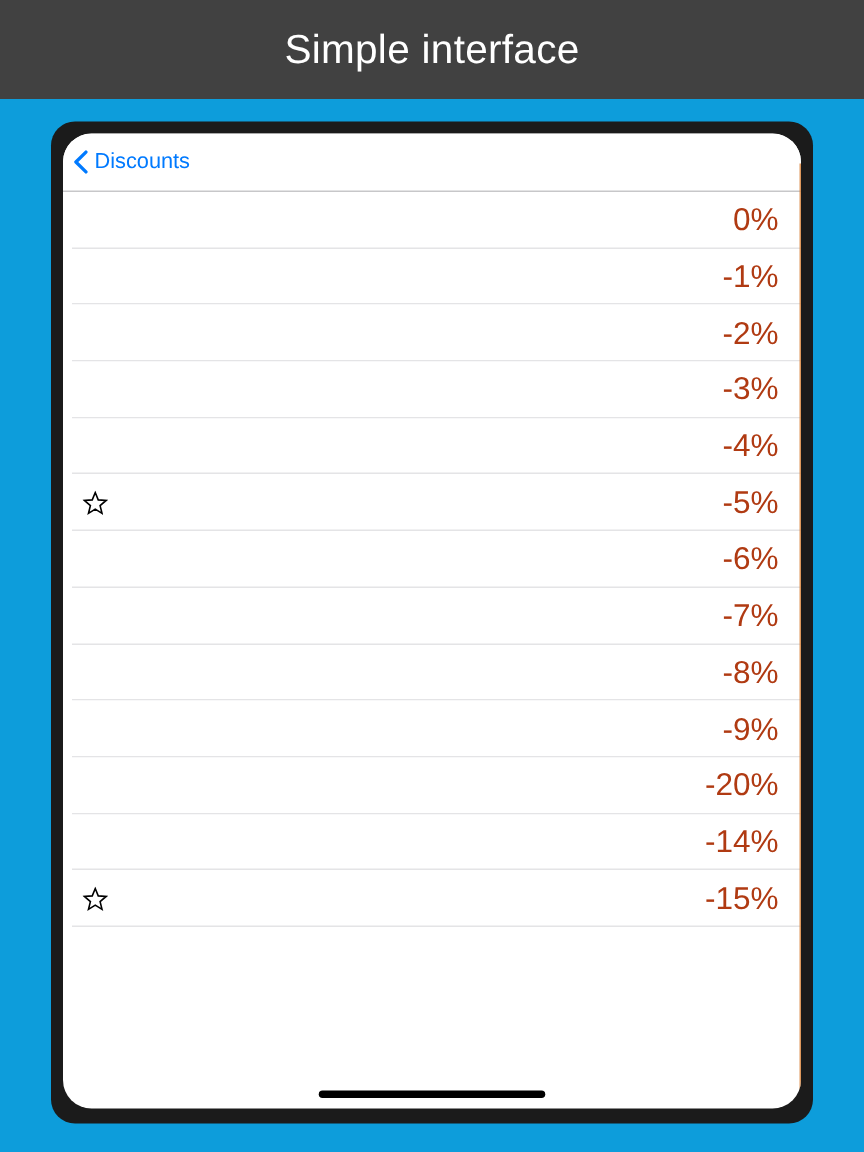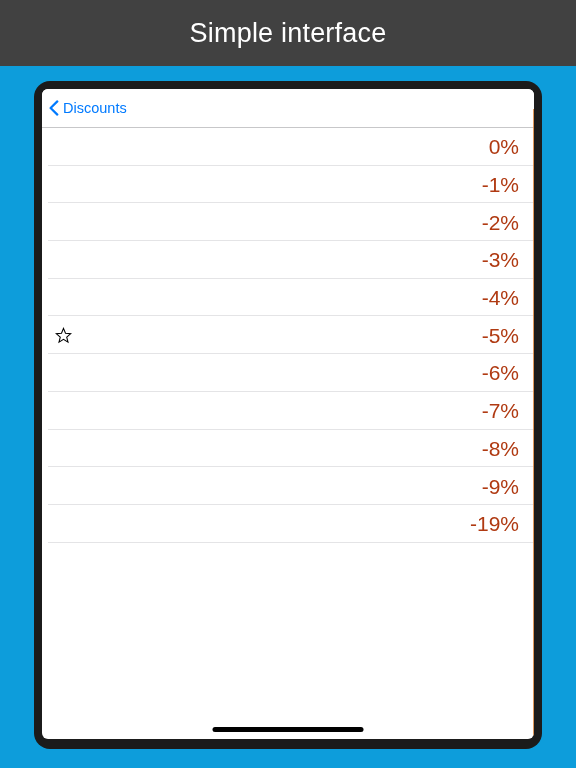--- a/index.html
+++ b/index.html
@@ -52,21 +52,21 @@
     background: #1b1b1b;
     border-radius: 16px;
     box-sizing: border-box;
     padding: 8px 8px 10px 8px;
   }
   #screen {
     position: relative;
     width: 100%;
     height: 100%;
     background: #ffffff;
-    border-radius: 6px;
+    border-radius: 19px;
     overflow: hidden;
     box-sizing: border-box;
   }
 
   
   #edge-line {
     position: absolute;
     right: 0;
     top: 20px;
     bottom: 0;
@@ -292,21 +292,41 @@
             <div class="row-value">-9%</div>
           </div>
           <div class="row">
             <div class="row-left">
               <span>
                 <svg class="star hidden" viewBox="0 0 20 20" xmlns="http://www.w3.org/2000/svg" aria-hidden="true">
                   <path d="M10 1.6 L12.35 7.35 L18.55 7.8 L13.8 11.85 L15.3 17.9 L10 14.6 L4.7 17.9 L6.2 11.85 L1.45 7.8 L7.65 7.35 Z" fill="none" stroke="#000000" stroke-width="1.25" stroke-linejoin="miter"></path>
                 </svg>
               </span>
             </div>
-            <div class="row-value">-19%</div>
+            <div class="row-value">-20%</div>
+          </div>
+          <div class="row">
+            <div class="row-left">
+              <span>
+                <svg class="star hidden" viewBox="0 0 20 20" xmlns="http://www.w3.org/2000/svg" aria-hidden="true">
+                  <path d="M10 1.6 L12.35 7.35 L18.55 7.8 L13.8 11.85 L15.3 17.9 L10 14.6 L4.7 17.9 L6.2 11.85 L1.45 7.8 L7.65 7.35 Z" fill="none" stroke="#000000" stroke-width="1.25" stroke-linejoin="miter"></path>
+                </svg>
+              </span>
+            </div>
+            <div class="row-value">-14%</div>
+          </div>
+          <div class="row">
+            <div class="row-left">
+              <span>
+                <svg class="star" viewBox="0 0 20 20" xmlns="http://www.w3.org/2000/svg" aria-hidden="true">
+                  <path d="M10 1.6 L12.35 7.35 L18.55 7.8 L13.8 11.85 L15.3 17.9 L10 14.6 L4.7 17.9 L6.2 11.85 L1.45 7.8 L7.65 7.35 Z" fill="none" stroke="#000000" stroke-width="1.25" stroke-linejoin="miter"></path>
+                </svg>
+              </span>
+            </div>
+            <div class="row-value">-15%</div>
           </div>
         </div>
 
       <div id="edge-line"></div>
 
       <div id="home-indicator"></div>
     </div>
   </div>
 </div>
 

